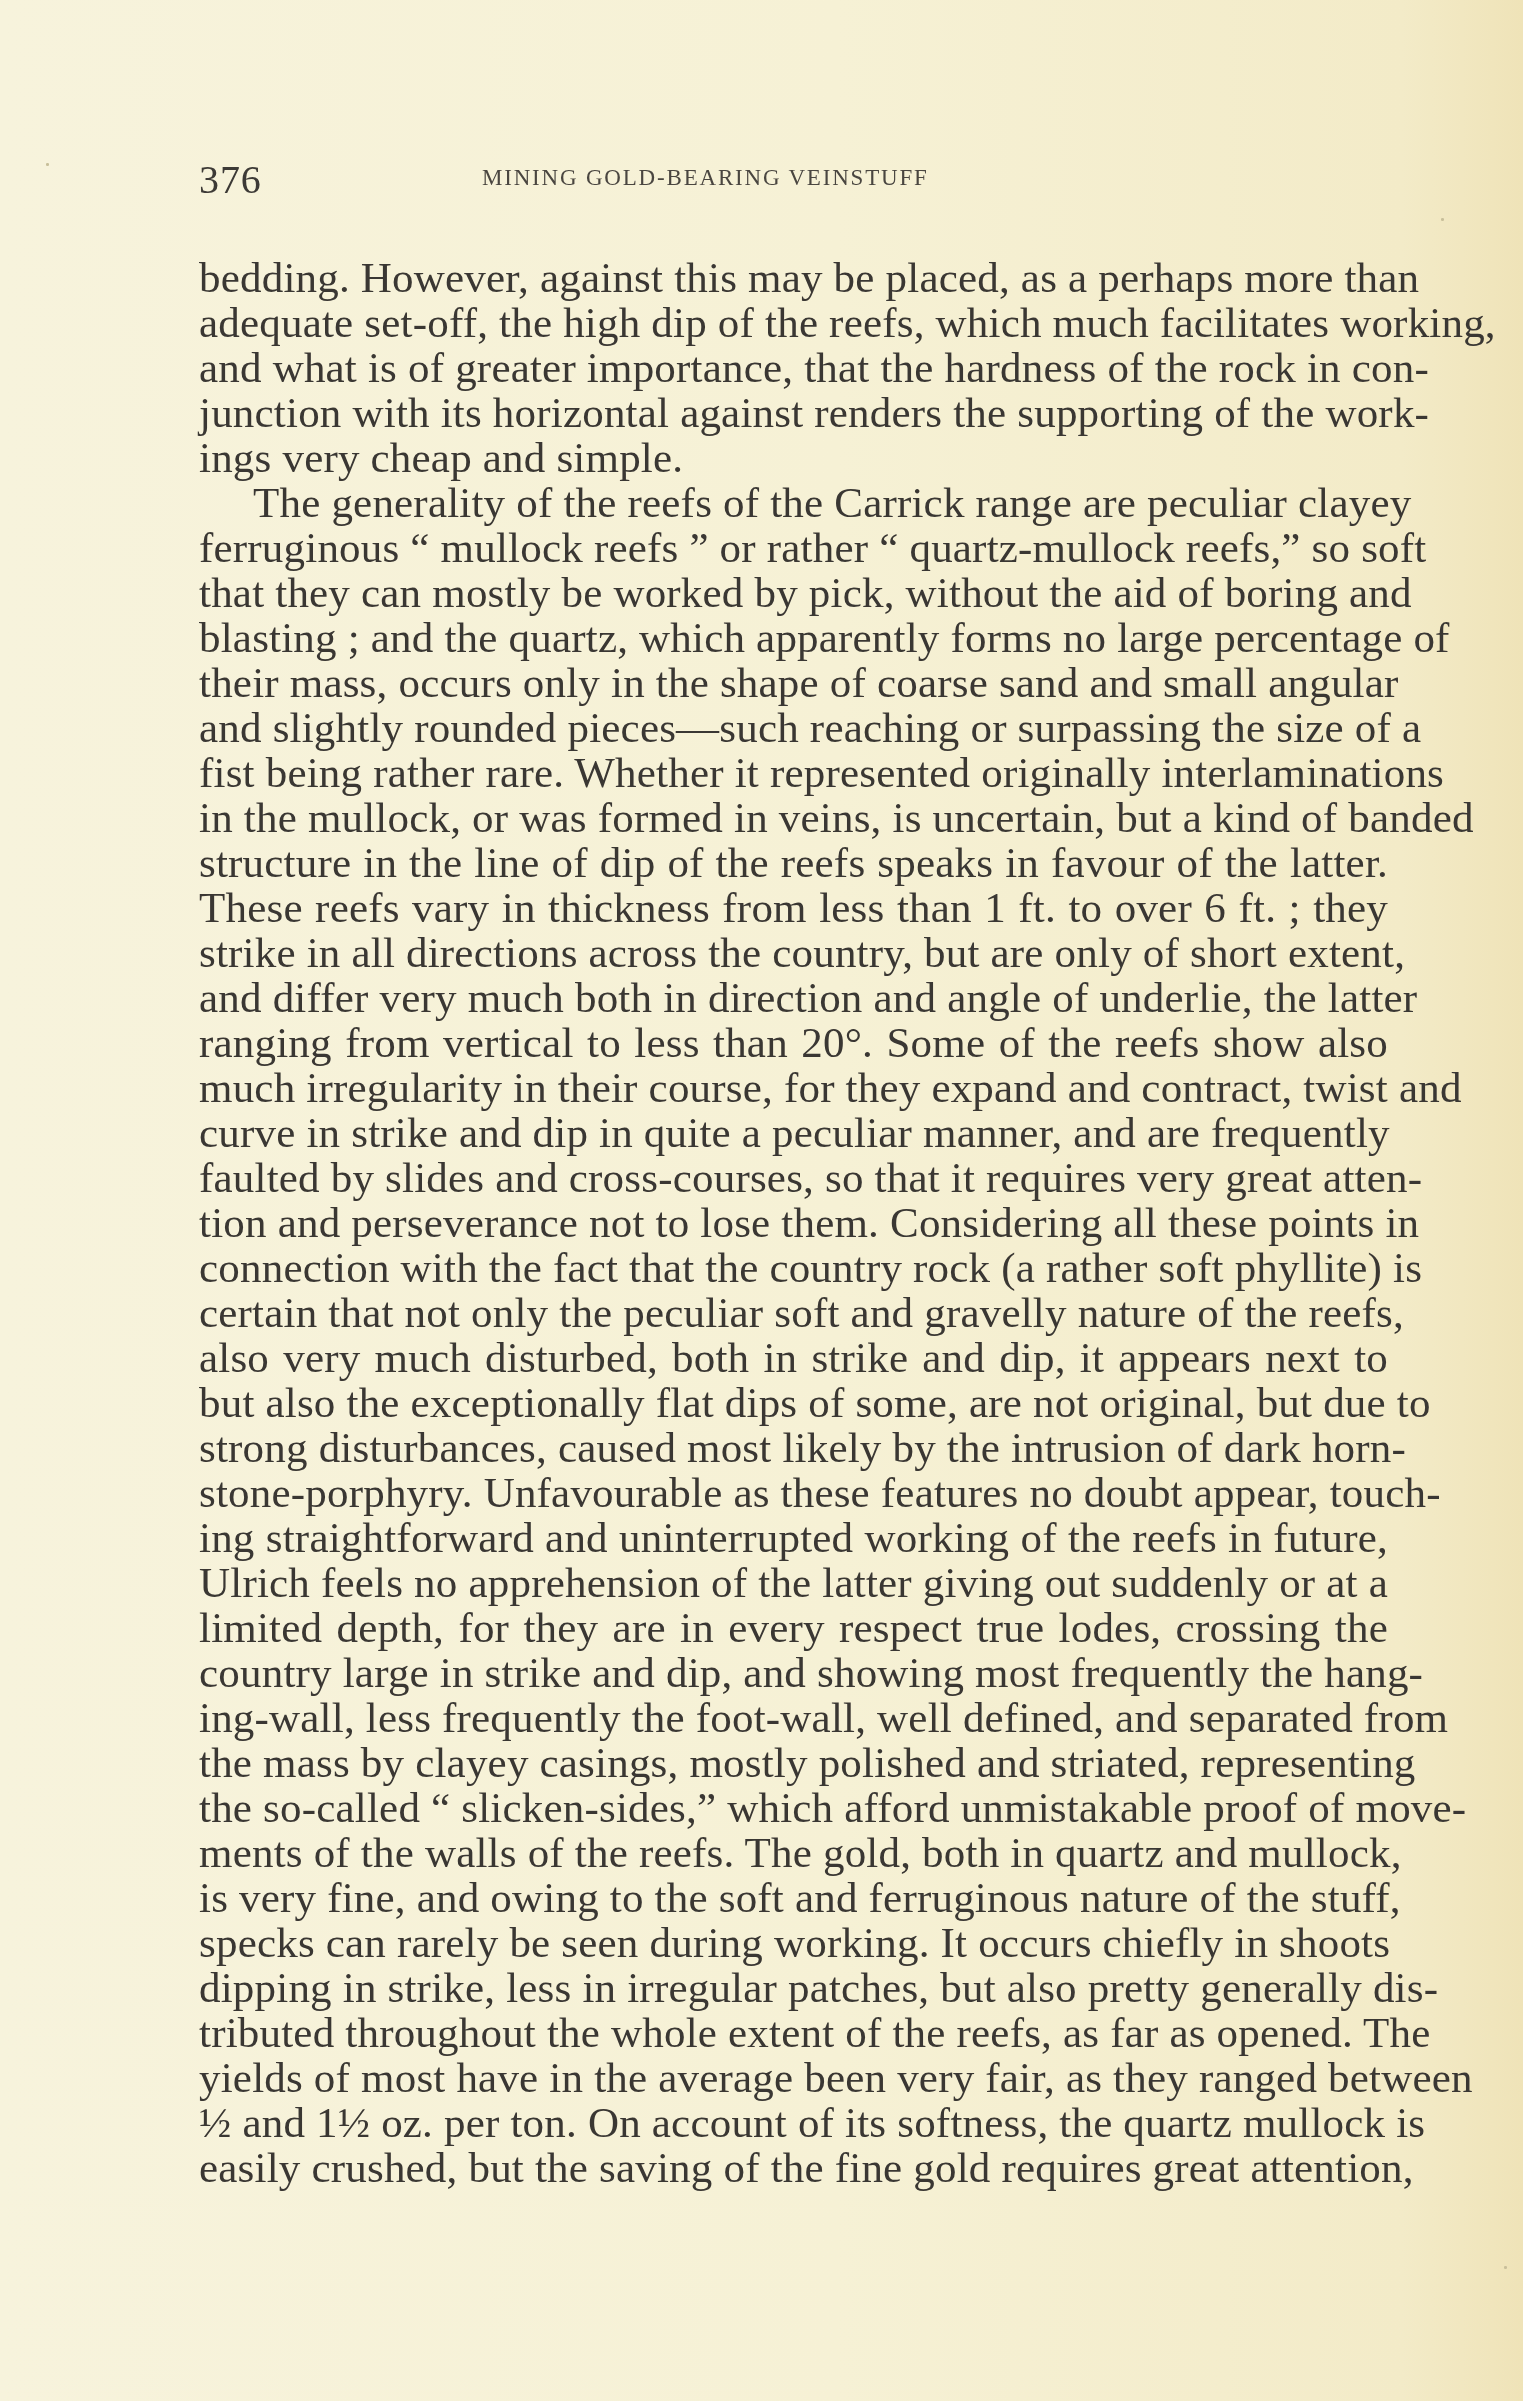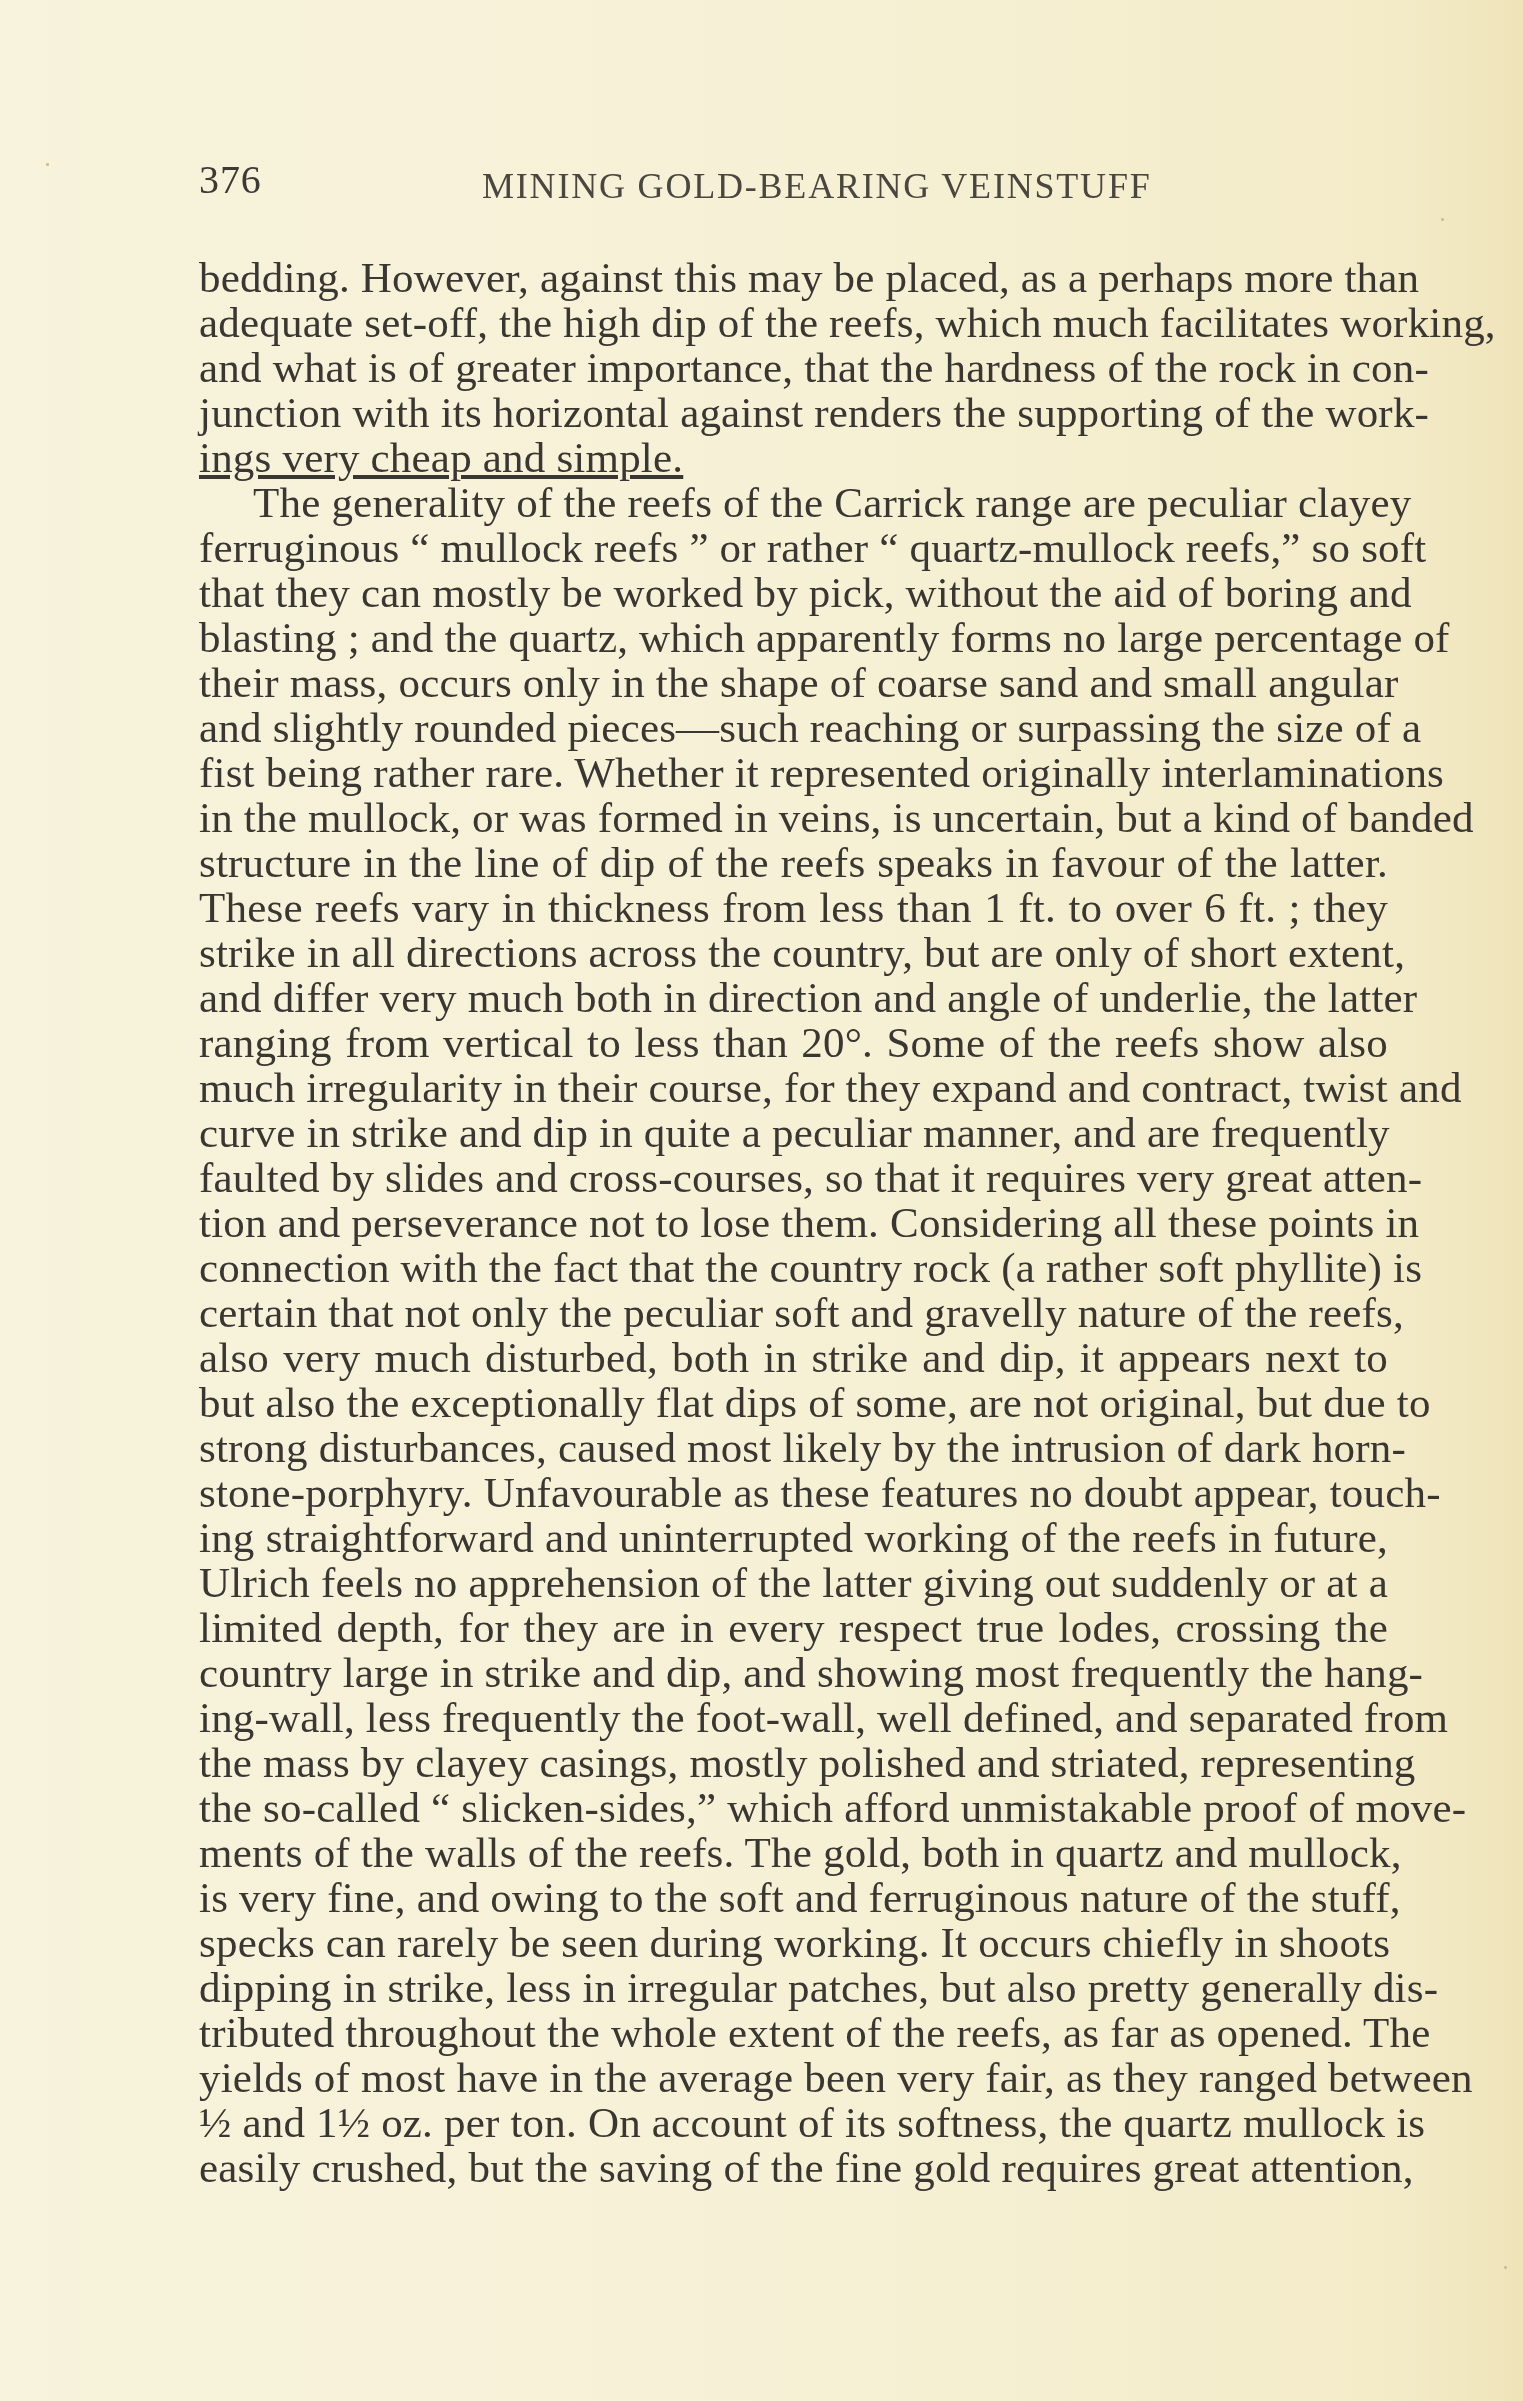--- a/index.html
+++ b/index.html
@@ -29,21 +29,21 @@
       left: 0;
       top: 0;
       font-size: 40px;
       letter-spacing: 0.9px;
       color: #3d3a36;
     }
     .running-head {
       position: absolute;
       left: 283px;
       top: 8.8px;
-      font-size: 36px;
+      font-size: 23px;
       letter-spacing: 1.8px;
       color: #4a4640;
     }
     .body-text {
       position: absolute;
       top: 255px;
       left: 199px;
       width: 1189px;
     }
     .line {
@@ -51,21 +51,20 @@
       font-size: 43px;
       line-height: 45px;
       white-space: nowrap;
       text-align: justify;
       text-align-last: justify;
       color: #3a3733;
       letter-spacing: 0.2px;
     }
     .line.last {
       text-align-last: left;
-      text-decoration: underline;
     }
     .line.indent {
       padding-left: 54px;
       box-sizing: border-box;
     }
     .line.final {
       text-align-last: left;
     }
     .scan-speck {
       position: absolute;

